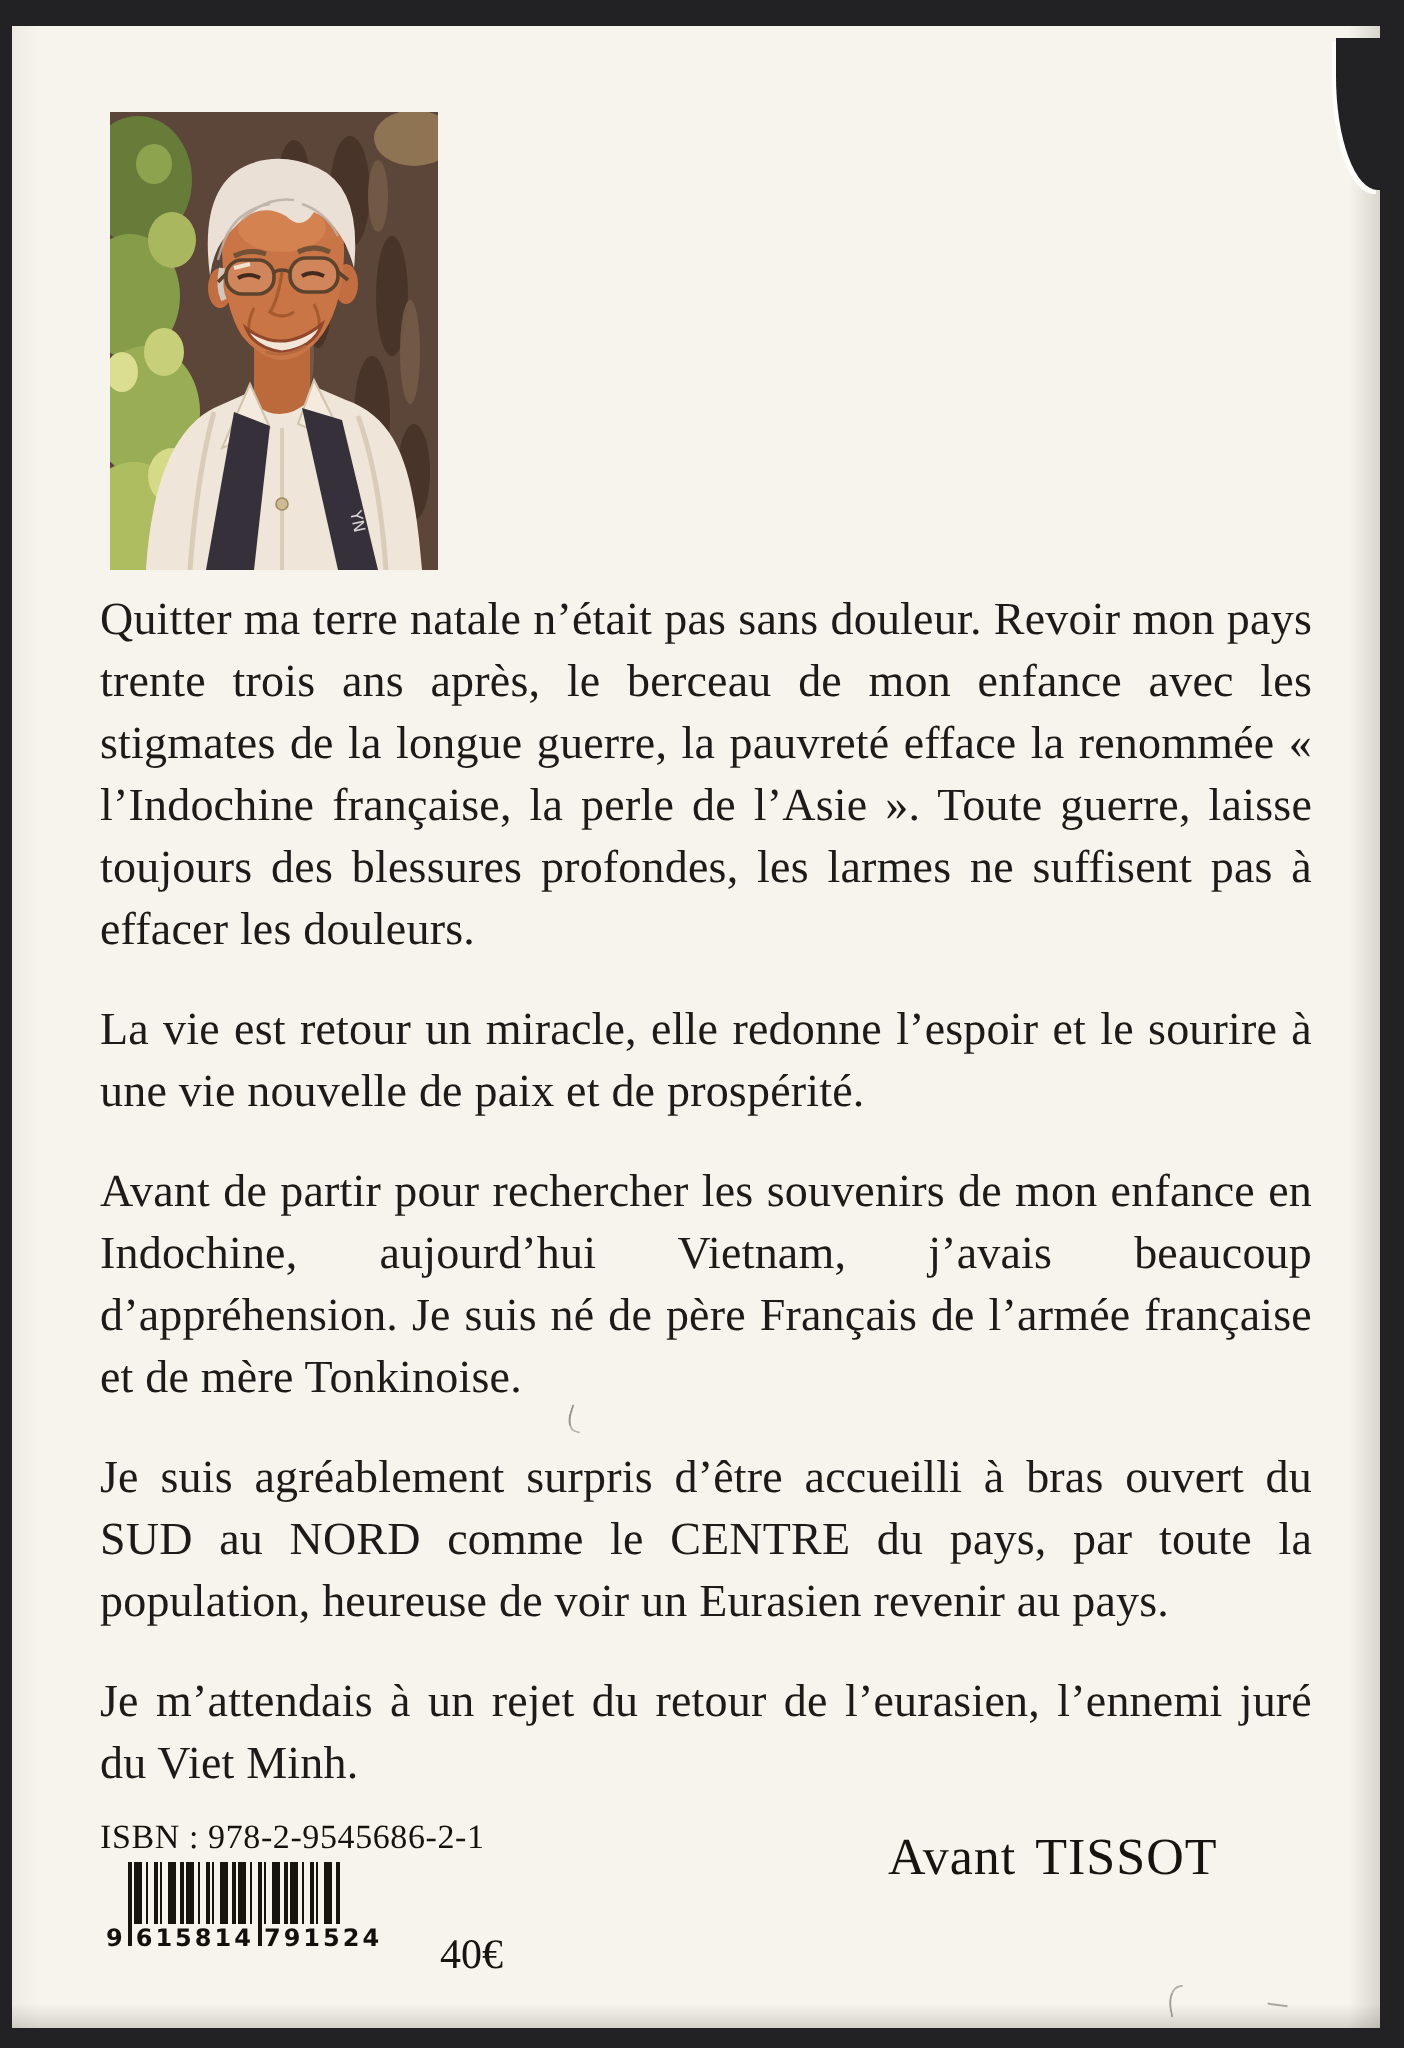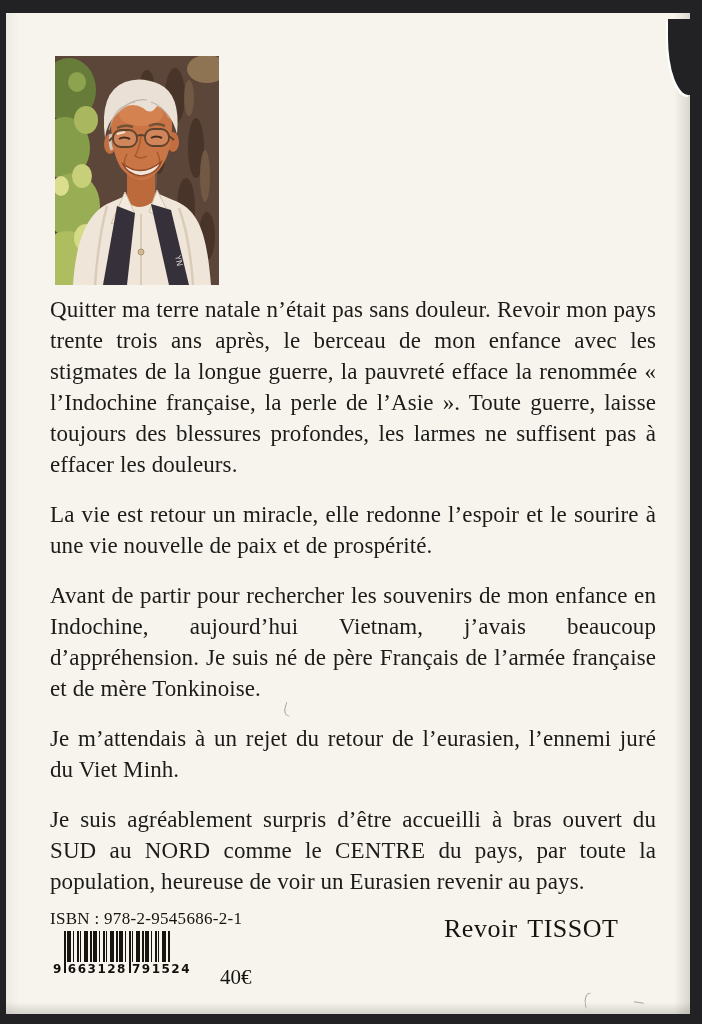--- a/index.html
+++ b/index.html
@@ -205,38 +205,38 @@
     </div>
 
     <div class="body-text">
 
         <p>Quitter ma terre natale n’était pas sans douleur. Revoir mon pays trente trois ans après, le berceau de mon enfance avec les stigmates de la longue guerre, la pauvreté efface la renommée « l’Indochine française, la perle de l’Asie ». Toute guerre, laisse toujours des blessures profondes, les larmes ne suffisent pas à effacer les douleurs.</p>
 
         <p>La vie est retour un miracle, elle redonne l’espoir et le sourire à une vie nouvelle de paix et de prospérité.</p>
 
         <p>Avant de partir pour rechercher les souvenirs de mon enfance en Indochine, aujourd’hui Vietnam, j’avais beaucoup d’appréhension. Je suis né de père Français de l’armée française et de mère Tonkinoise.</p>
 
+        <p>Je suis agréablement surpris d’être accueilli à bras ouvert du SUD au NORD comme le CENTRE du pays, par toute la population, heureuse de voir un Eurasien revenir au pays.</p>
+
         <p>Je m’attendais à un rejet du retour de l’eurasien, l’ennemi juré du Viet Minh.</p>
-
-        <p>Je suis agréablement surpris d’être accueilli à bras ouvert du SUD au NORD comme le CENTRE du pays, par toute la population, heureuse de voir un Eurasien revenir au pays.</p>
       </div>
 
     <div class="isbn-block">
       <div class="isbn-line">ISBN : 978-2-9545686-2-1</div>
       <div class="barcode">
         <div class="bars"></div>
         <div class="digits">
           <span>9</span>
-          <span>663128</span>
+          <span>615814</span>
           <span>791524</span>
         </div>
         <div class="price">40€</div>
       </div>
     </div>
 
-    <div class="author">Revoir TISSOT</div>
+    <div class="author">Avant TISSOT</div>
 
     <div class="artifact artifact-squiggle"></div>
     <div class="artifact artifact-mark1"></div>
     <div class="artifact artifact-mark2"></div>
     <div class="corner-curl"></div>
   </div>
 </div>
 
 </body></html>

